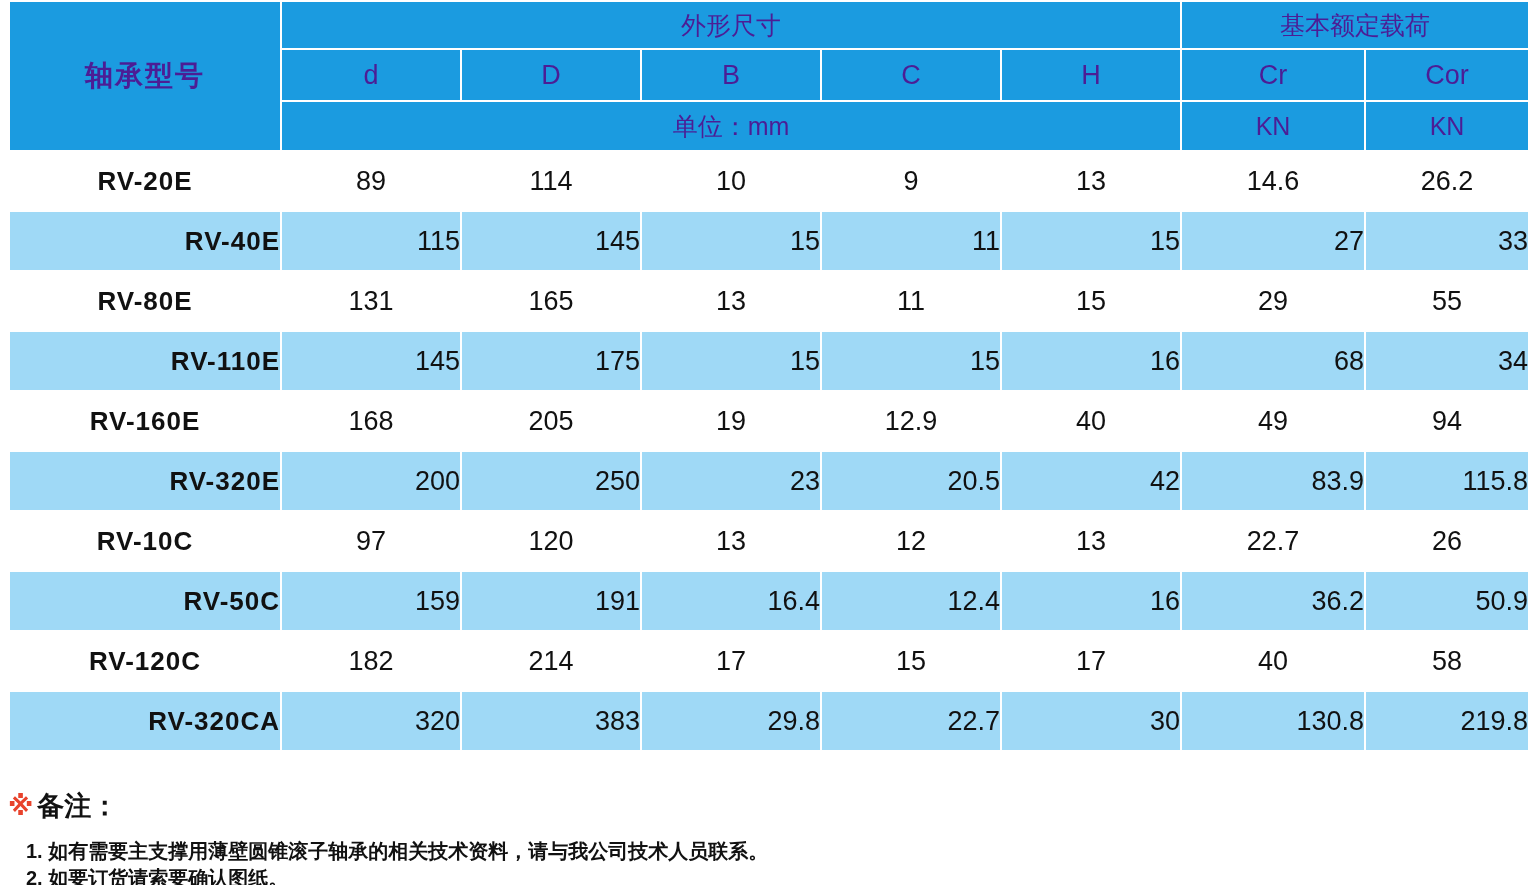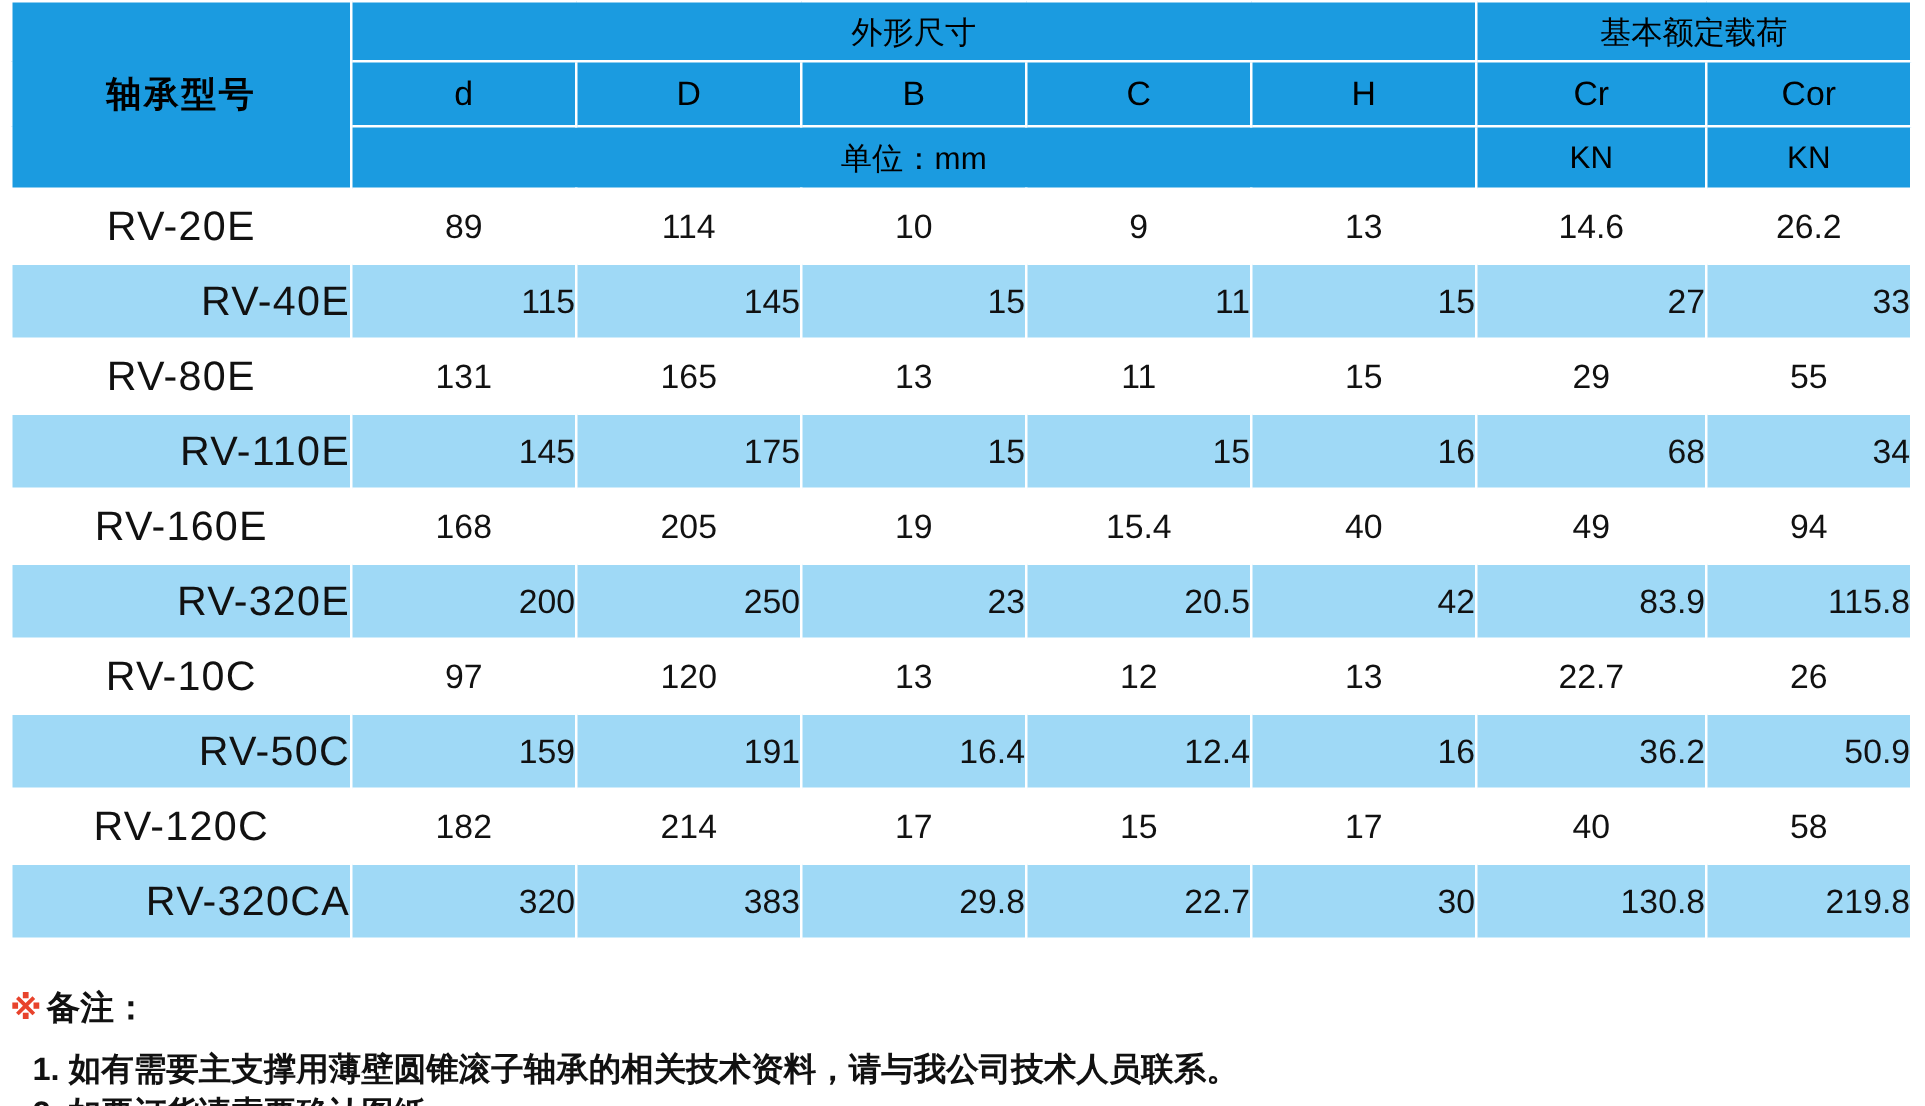--- a/index.html
+++ b/index.html
@@ -28,21 +28,21 @@
   }
   table.spec th, table.spec td {
     border: 2px solid #ffffff;
     text-align: center;
     vertical-align: middle;
     padding: 0;
   }
   
   .hdr {
     background: #1b9be0;
-    color: #000000;
+    color: #4c1d95;
     font-weight: normal;
   }
   .hdr-model {
     font-size: 28px;
     font-weight: bold;
     letter-spacing: 2px;
   }
   .hdr-group {
     font-size: 25px;
     height: 46px;
@@ -63,22 +63,23 @@
   tbody tr.row-even td {
     background: #9fd9f6;
     text-align: right;
   }
   tbody td {
     height: 58px;
     font-size: 27px;
     color: #111111;
   }
   tbody td.model {
-    font-size: 33px;
+    font-size: 26px;
     letter-spacing: 1px;
+    font-weight: bold;
   }
   
   col.c-model { width: 272px; }
   col.c-d { width: 180px; }
   col.c-D { width: 180px; }
   col.c-B { width: 180px; }
   col.c-C { width: 180px; }
   col.c-H { width: 180px; }
   col.c-cr { width: 184px; }
   col.c-cor { width: 164px; }
@@ -95,21 +96,21 @@
     margin-bottom: 14px;
     display: flex;
     align-items: baseline;
   }
   .notes-title .star {
     color: #e8432c;
     font-size: 26px;
     margin-right: 4px;
   }
   .note-line {
-    font-size: 26px;
+    font-size: 20px;
     font-weight: bold;
     color: #111111;
     padding-left: 18px;
   }
 </style>
 </head>
 <body>
 
 <div class="page">
 
@@ -184,21 +185,21 @@
           <td>15</td>
           <td>16</td>
           <td>68</td>
           <td>34</td>
         </tr>
         <tr class="row-odd">
           <td class="model">RV-160E</td>
           <td>168</td>
           <td>205</td>
           <td>19</td>
-          <td>15.4</td>
+          <td>12.9</td>
           <td>40</td>
           <td>49</td>
           <td>94</td>
         </tr>
         <tr class="row-even">
           <td class="model">RV-320E</td>
           <td>200</td>
           <td>250</td>
           <td>23</td>
           <td>20.5</td>

